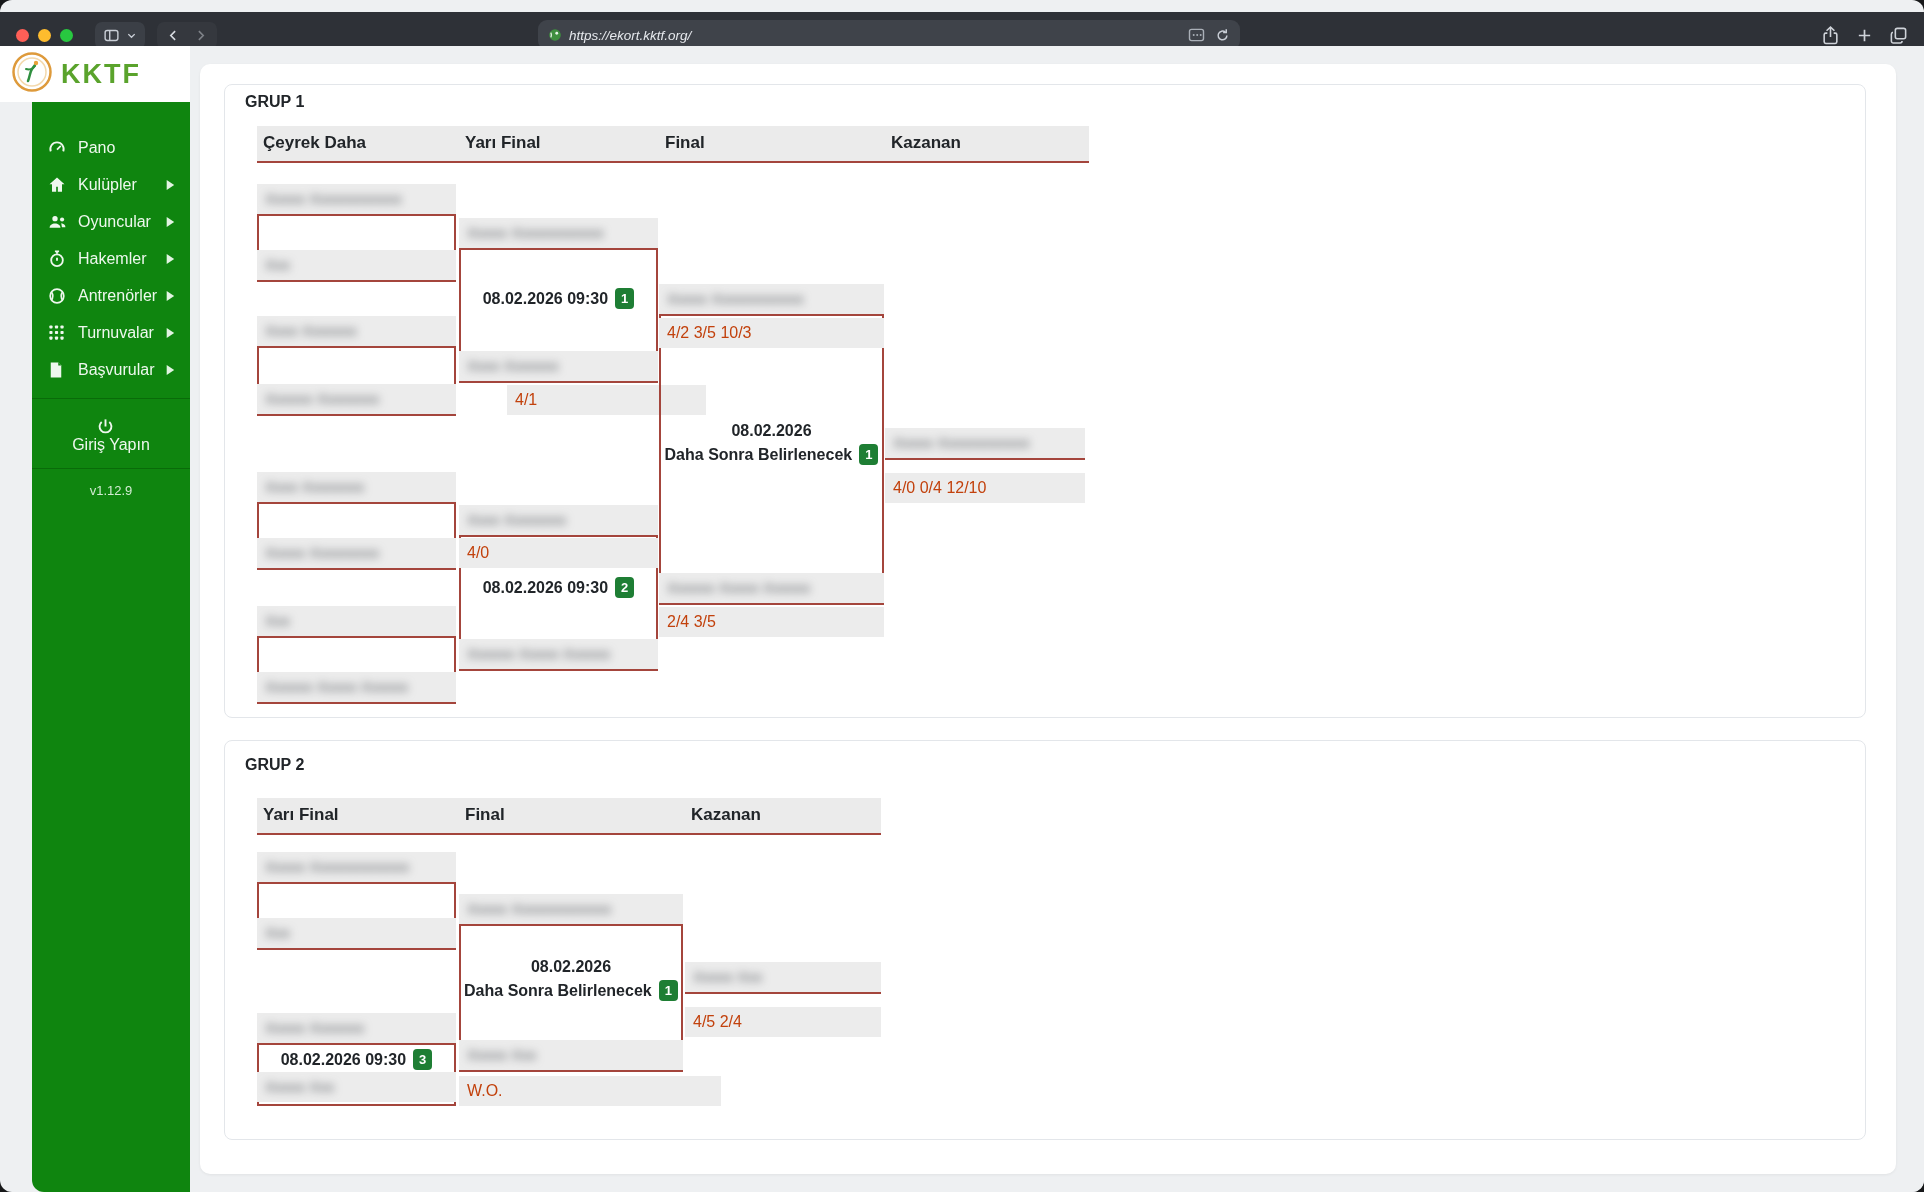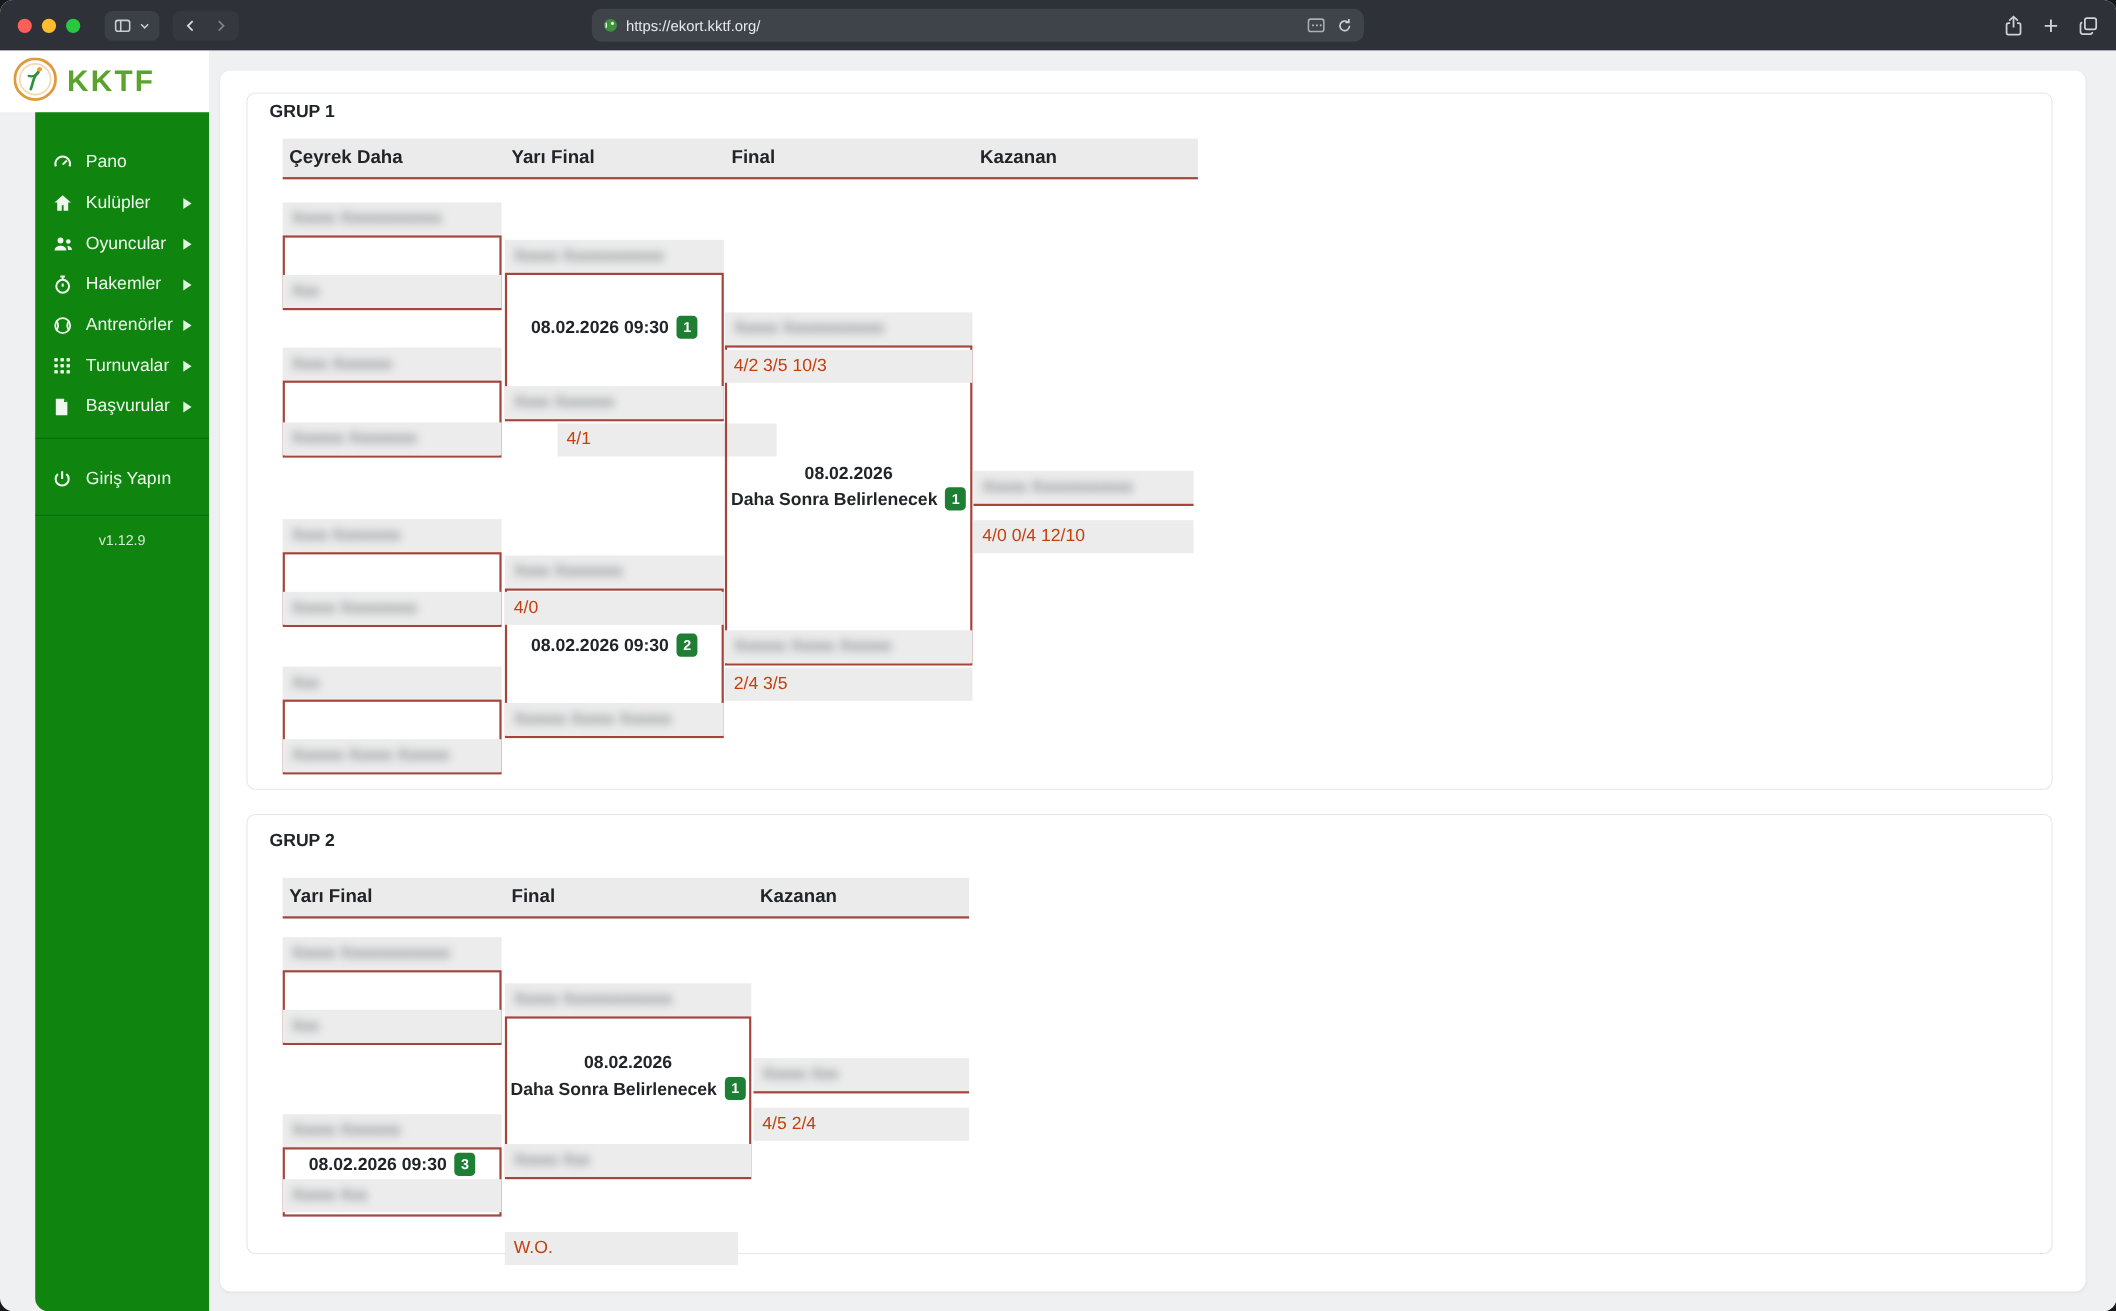--- a/index.html
+++ b/index.html
@@ -1,19 +1,19 @@
 <!DOCTYPE html>
 <html><head>
 <meta charset="utf-8">
 <style>
   html,body { margin:0; padding:0; background:#17181a; font-family:"Liberation Sans",sans-serif; }
   .window { position:relative; width:1924px; height:1192px; border-radius:12px; overflow:hidden; background:#eef0f2; }
 
   
-  .chrome { position:absolute; top:0; left:0; right:0; height:46px; background:#2e3137; display:flex; align-items:center; }
+  .chrome { position:absolute; top:12px; left:0; right:0; height:46px; background:#2e3137; display:flex; align-items:center;font-style:italic; }
   .traffic { display:flex; gap:9px; margin-left:16px; }
   .tl { width:13px; height:13px; border-radius:50%; }
   .cpill { height:27px; background:#3b3f46; border-radius:7px; display:flex; align-items:center; color:#c9ced6; }
   .toggle-pill { margin-left:22px; padding:0 8px; gap:6px; }
   .nav-pill { margin-left:12px; padding:0 10px; gap:14px; background:#35383e; }
   .urlbar { position:absolute; left:538px; top:8px; width:702px; height:30px; background:#3f434a; border-radius:9px; display:flex; align-items:center; padding:0 10px; box-sizing:border-box; }
   .urltext { font-size:13.5px; color:#e6e9ed; margin-left:7px; white-space:nowrap; }
   .url-right { margin-left:auto; display:flex; align-items:center; gap:10px; }
   .chrome-right { position:absolute; right:16px; top:0; height:46px; display:flex; align-items:center; gap:16px; }
   .cicon { display:flex; align-items:center; justify-content:center; }
@@ -23,21 +23,21 @@
   
   .sidebar { position:absolute; left:0; top:46px; width:190px; bottom:0; }
   .side-logo { height:56px; background:#ffffff; display:flex; align-items:center; padding-left:12px; gap:9px; }
   .brand { font-size:27px; font-weight:bold; color:#5aa32c; letter-spacing:2px; }
   .side-green { position:absolute; top:56px; left:0; right:0; bottom:0; background:#0f850f; border-bottom-left-radius:12px;margin-left:32px; }
   .menu { padding-top:27px; }
   .side-item { display:flex; align-items:center; height:37px; padding:0 15px; font-size:16px; color:#eef8ee; cursor:pointer; }
   .side-item .ico { width:31px; display:flex; align-items:center; }
   .side-item .chev { margin-left:auto; display:flex; }
   .side-div { height:1px; background:rgba(0,60,0,0.35); margin:10px 0 0 0; }
-  .login-item { margin-top:18px; }
+  .login-item { margin-top:18px;flex-direction:column; }
   .version { text-align:center; font-size:13px; color:#d2ecd2; margin-top:14px; }
 
   
   .main { position:absolute; left:190px; top:46px; right:0; bottom:0; background:#eef0f2; }
   .panel { position:absolute; left:10px; top:18px; width:1696px; height:1110px; background:#ffffff; border-radius:10px; box-shadow:0 1px 3px rgba(0,0,0,0.06); }
   .bracket-card { position:absolute; left:24px; width:1642px; background:#fff; border:1px solid #e3e6ea; border-radius:8px; box-sizing:border-box; }
   .card-title { position:absolute; left:20px; font-weight:bold; font-size:16px; color:#212529; }
   .band { position:absolute; background:#ebebeb; border-bottom:2px solid #a4453c; box-sizing:content-box; }
   .band span { position:absolute; top:7px; font-weight:bold; font-size:17px; color:#212529; white-space:nowrap; }
   .b-name, .b-score { position:absolute; height:30px; line-height:30px; background:#ececec; font-size:15px; color:#33373c; padding-left:8px; box-sizing:border-box; white-space:nowrap; overflow:hidden; }
@@ -337,20 +337,20 @@
             <div class="dline"><span>08.02.2026 09:30</span><span class="badge">3</span></div>
           </div>
           <div class="b-name" style="left: 32px; top: 331px; width: 199px;"><span class="blur">Xxxxx Xxx</span></div>
           <div class="b-name" style="left: 234px; top: 153px; width: 224px;"><span class="blur">Xxxxx Xxxxxxxxxxxxx</span></div>
           <div class="b-conn" style="left: 234px; top: 183px; width: 224px; height: 148px;"></div>
           <div class="b-date2" style="left: 234px; top: 214px; width: 224px;">
             <div class="dline">08.02.2026</div>
             <div class="dline"><span>Daha Sonra Belirlenecek</span><span class="badge">1</span></div>
           </div>
           <div class="b-name" style="left: 234px; top: 299px; width: 224px;"><span class="blur">Xxxxx Xxx</span></div>
-          <div class="b-score" style="left: 234px; top: 335px; width: 212px; margin-top: 44px;">W.O.</div>
+          <div class="b-score" style="left: 234px; top: 335px; width: 262px;">W.O.</div>
           <div class="b-name finish" style="left: 460px; top: 221px; width: 196px;"><span class="blur">Xxxxx Xxx</span></div>
           <div class="b-score" style="left: 460px; top: 266px; width: 196px;">4/5 2/4</div>
         </div>
       </div>
   </div>
 
 </div>
 
 </body></html>

